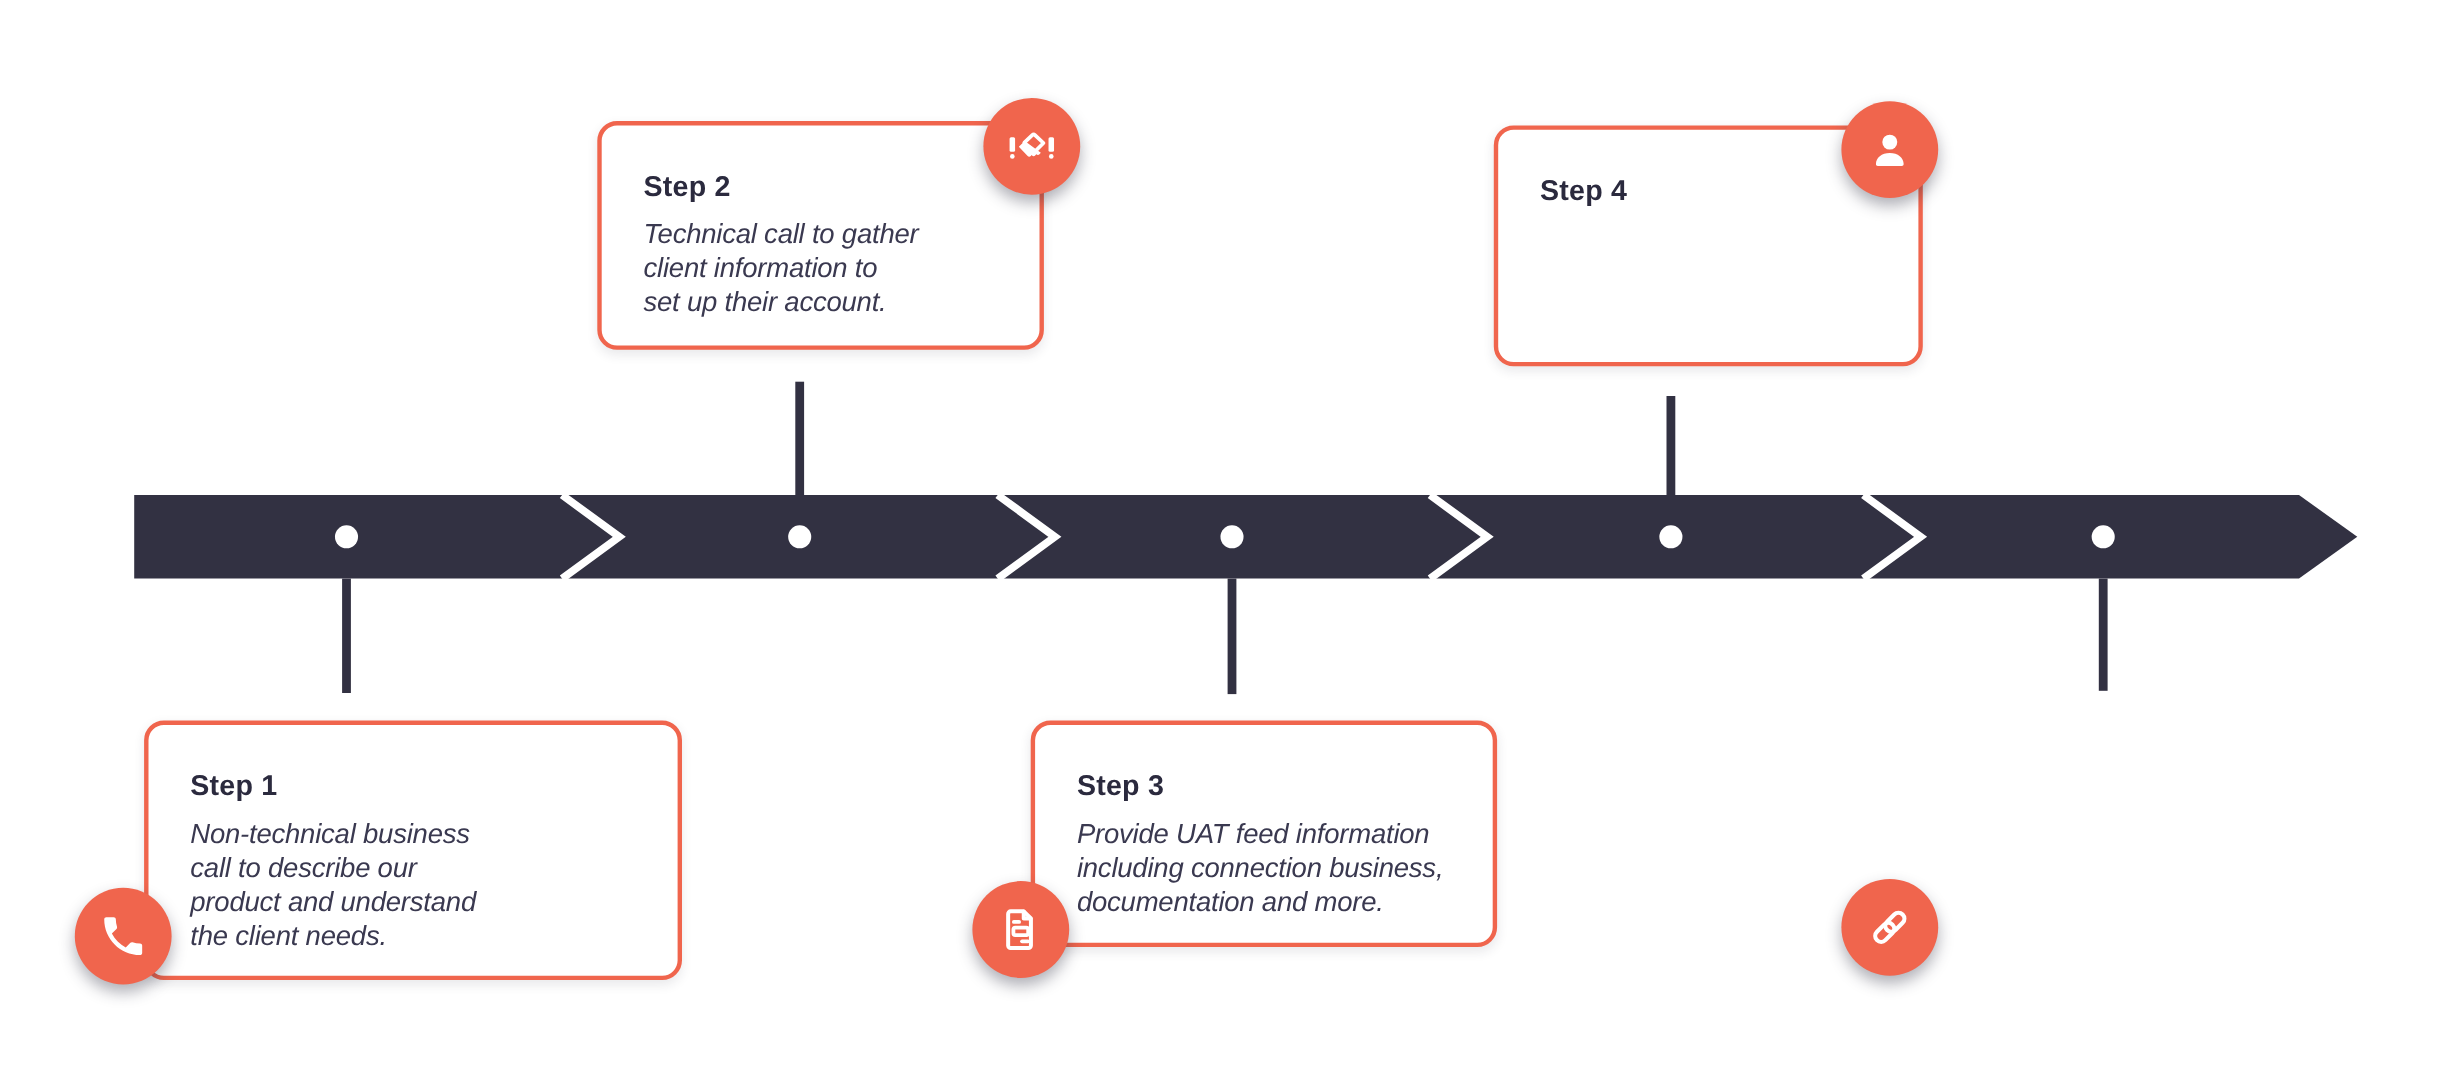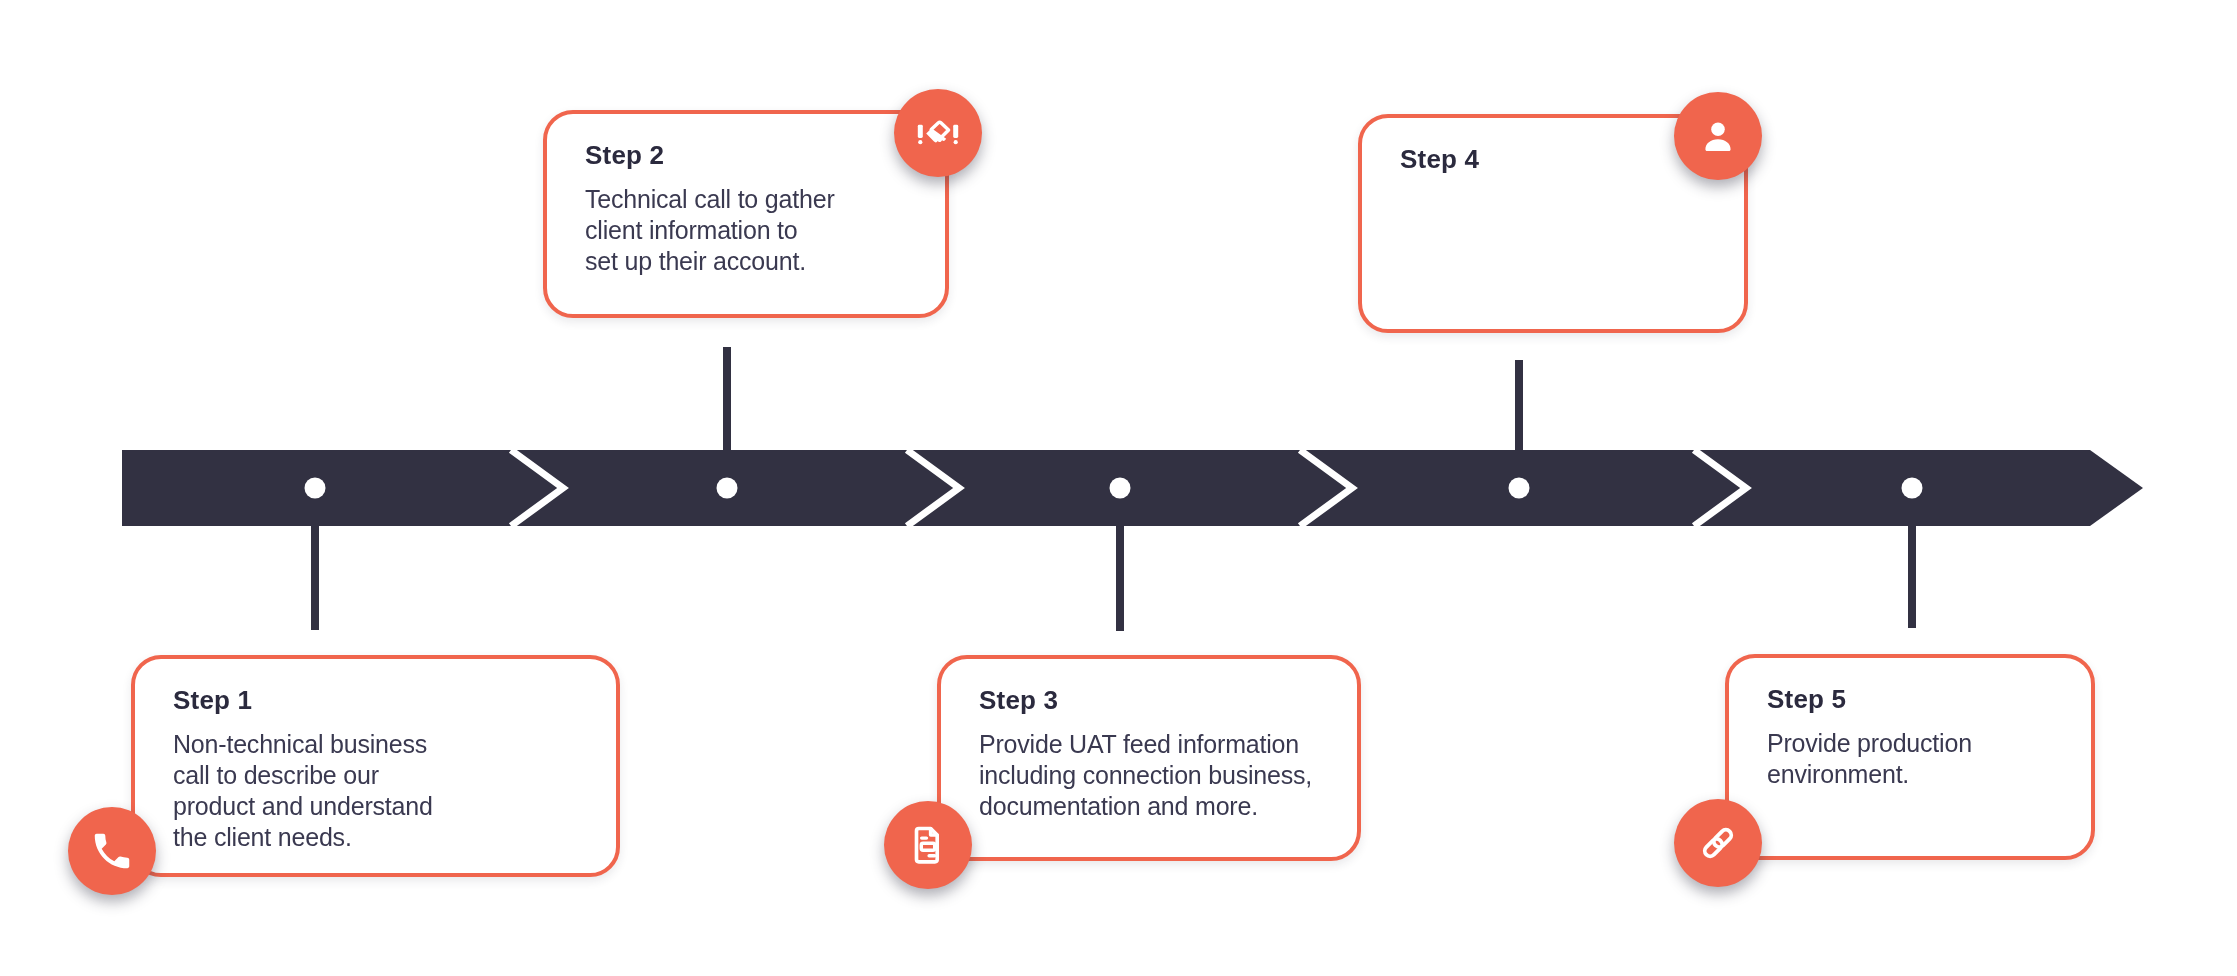--- a/index.html
+++ b/index.html
@@ -21,38 +21,39 @@
   }
   .band-svg{position:absolute;left:0;top:0;}
   .band{fill:var(--navy);}
   .chev{fill:none;stroke:#ffffff;stroke-width:7;}
   .dot{fill:#ffffff;}
   .conn{fill:var(--navy);}
   .card{
     position:absolute;
     background:var(--card-bg);
     border:4.5px solid var(--orange);
-    border-radius:30px;
-    padding:26px 30px 20px 38px;
+    border-radius:18px;
+    padding:40px 30px 20px 38px;
     box-shadow:0 4px 10px rgba(44,42,62,.10);
   }
   .card h3{
     margin:0 0 13px 0;
     font-size:26px;
     font-weight:700;
     color:var(--title-color);
     letter-spacing:.2px;
   }
   .card p{
     margin:0;
     font-size:25px;
     line-height:31px;
     color:var(--body-color);
     white-space:pre-line;
     letter-spacing:-0.2px;
+    font-style:italic;
   }
   .badge{
     position:absolute;
     width:88px;height:88px;
     border-radius:50%;
     background:var(--orange);
     display:flex;align-items:center;justify-content:center;
     box-shadow:0 7px 14px rgba(45,44,62,.38);
     z-index:5;
   }
@@ -134,25 +135,20 @@
   <div class="card" style="left:1358px;top:114px;width:390px;min-height:219px;">
     <h3>Step 4</h3>
   </div>
   <div class="badge" style="left:1674px;top:92px;">
     <svg width="48" height="48" viewBox="0 0 24 24">
       <circle class="ic-fill" cx="12" cy="8.6" r="3.4"></circle>
       <path class="ic-fill" d="M12 13.6c-3.7 0-6.3 2.2-6.3 5 0 .5.35.9.85.9h10.9c.5 0 .85-.4.85-.9 0-2.8-2.6-5-6.3-5z"></path>
     </svg>
   </div>
 
-  <div class="card" style="left:1725px;top:654px;width:370px;min-height:206px;">
-    <h3>Step 5</h3>
-    <p>Provide production
-environment.</p>
-  </div>
   <div class="badge" style="left:1674px;top:799px;">
     <svg width="46" height="46" viewBox="0 0 24 24">
       <g transform="rotate(-45 12 12)">
         <rect class="ic-stroke" stroke-width="2" x="3.4" y="9.2" width="10.4" height="5.6" rx="2.8"></rect>
         <rect class="ic-stroke" stroke-width="2" x="10.2" y="9.2" width="10.4" height="5.6" rx="2.8"></rect>
       </g>
     </svg>
   </div>
 
 </div>

